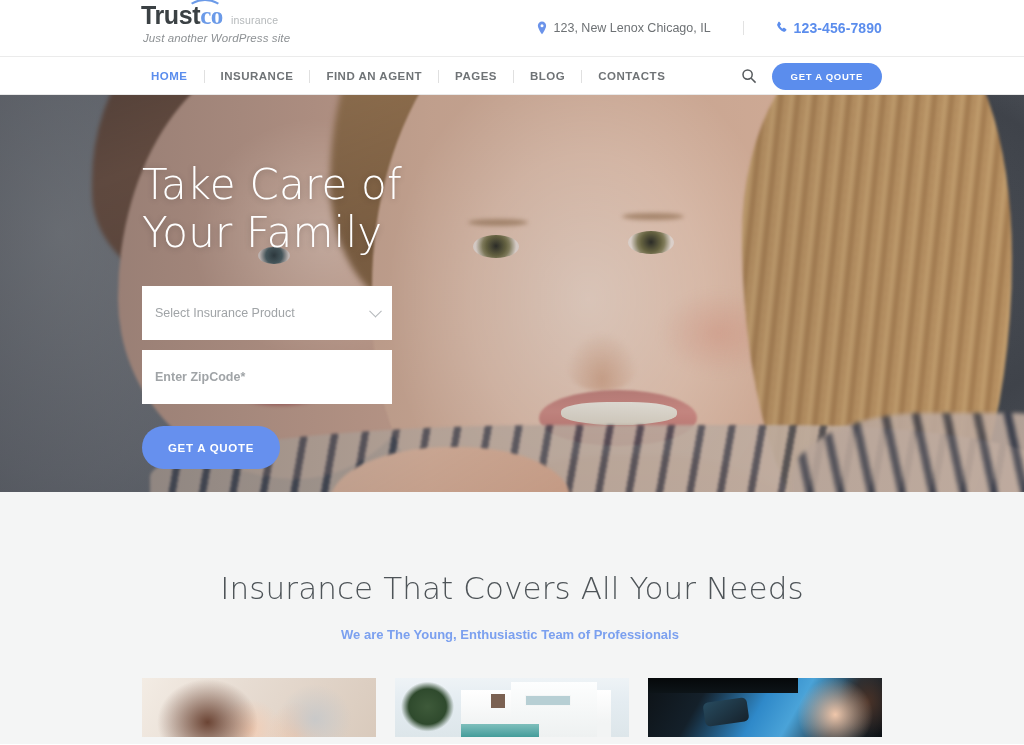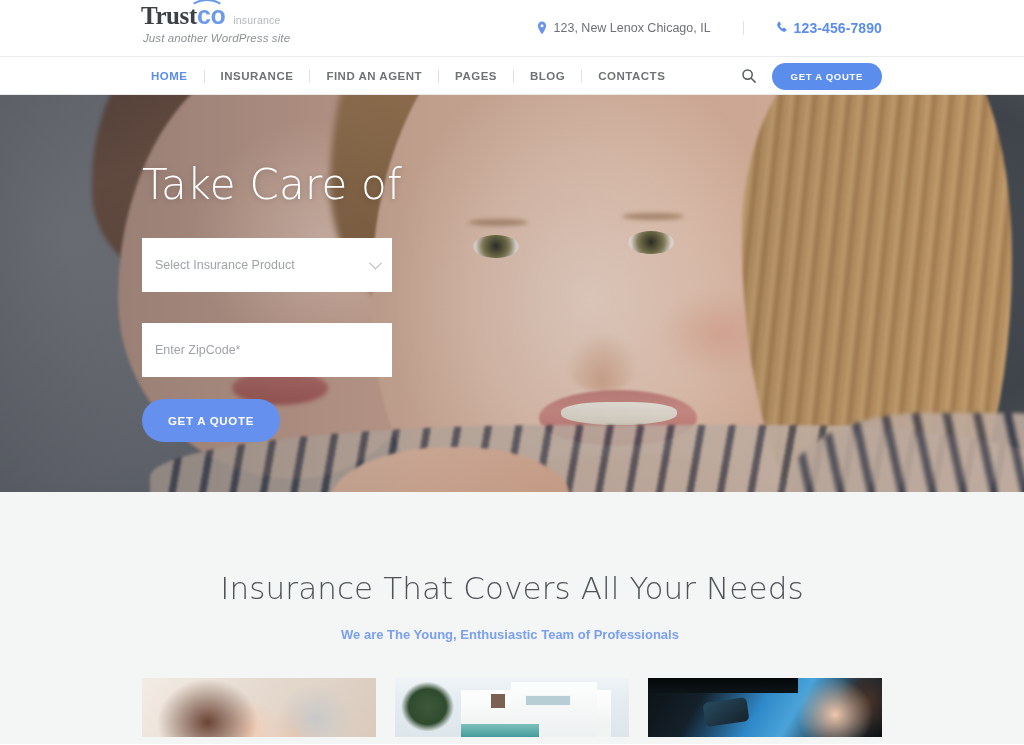--- a/index.html
+++ b/index.html
@@ -14,22 +14,22 @@
   
   .topbar {
     position: relative;
     height: 57px;
     background: #ffffff;
     border-bottom: 1px solid #ebebeb;
   }
   .logo-block { position: absolute; left: 141px; top: 2px; }
   .logo-row { display: flex; align-items: flex-end; }
   .logo-mark { position: relative; font-size: 25px; line-height: 26px; letter-spacing: -0.4px; }
-  .logo-trust { color: #3b4144; font-weight: bold; font-family: Liberation Serif, serif; margin-top: 28px; }
-  .logo-co { color: #6b9ae8; font-weight: bold; font-family: Liberation Sans, sans-serif; }
+  .logo-trust { color: #3b4144; font-weight: bold; font-family: Liberation Sans, sans-serif; margin-top: 28px; }
+  .logo-co { color: #6b9ae8; font-weight: bold; font-family: Liberation Serif, serif; }
   .logo-roof {
     position: absolute; right: 0px; top: -3px;
     width: 36px; height: 11px;
     border-top: 2.5px solid #6b9ae8;
     border-left: 2.5px solid transparent;
     border-right: 2.5px solid transparent;
     border-radius: 50% 50% 0 0 / 100% 100% 0 0;
   }
   .logo-sub {
     color: #b4b8ba; font-size: 10.5px; margin-left: 8px;
@@ -227,21 +227,21 @@
     font-family: "DejaVu Sans", sans-serif;
     text-shadow: 0 1px 6px rgba(0,0,0,0.22);
   }
   .hero-form { margin-top: 29px; }
   .field {
     width: 250px; height: 54px; background: #ffffff;
     display: flex; align-items: center; padding: 0 13px;
     font-size: 12.5px; color: #a0a4a7; position: relative;
     border: none;
   }
-  .field + .field { margin-top: 31px; }
+  .field + .field { margin-top: 10px; font-weight: bold; }
   .field .chev {
     position: absolute; right: 12px; top: 50%; transform: translateY(-60%);
     width: 9px; height: 9px; border-right: 1.6px solid #b4b8bb;
     border-bottom: 1.6px solid #b4b8bb; transform: translateY(-70%) rotate(45deg);
   }
   .hero-quote-btn {
     margin-top: 22px; width: 138px; height: 43px;
     background: #6690ee; color: #ffffff; border: none; border-radius: 22px;
     font-size: 11.5px; font-weight: bold; letter-spacing: 0.7px;
     cursor: pointer; font-family: "Liberation Sans", sans-serif;
@@ -408,20 +408,21 @@
       <div class="chin-neck"></div>
       <div class="sweater"></div>
       <div class="shoulder-right"></div>
       <div class="hand"></div>
       <div class="hero-tint"></div>
     </div>
 
     <div class="hero-content">
       <div class="hero-title">
         <div>Take Care of</div>
+        <div>Your Family</div>
       </div>
       <div class="hero-form">
         <div class="field">
           <span>Select Insurance Product</span>
           <span class="chev"></span>
         </div>
         <div class="field">
           <span>Enter ZipCode*</span>
         </div>
         <button class="hero-quote-btn">GET A QUOTE</button>

